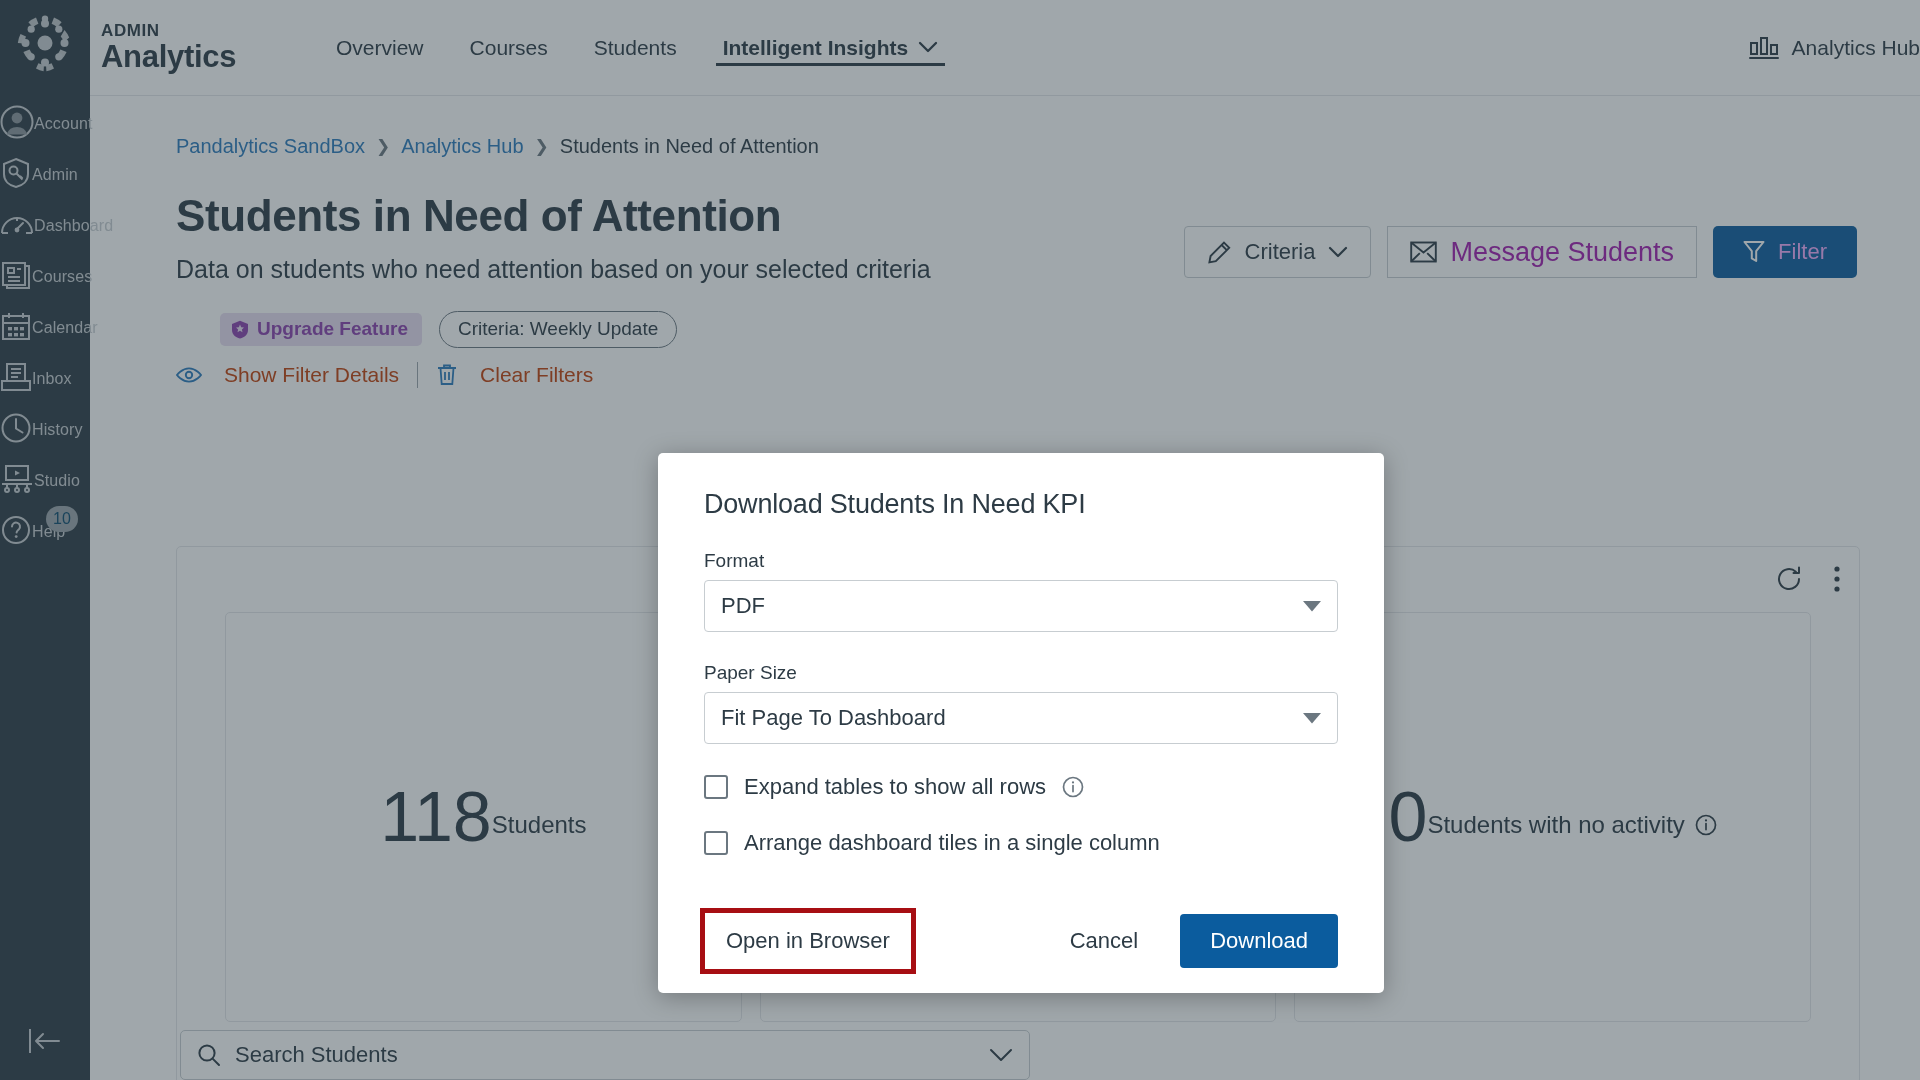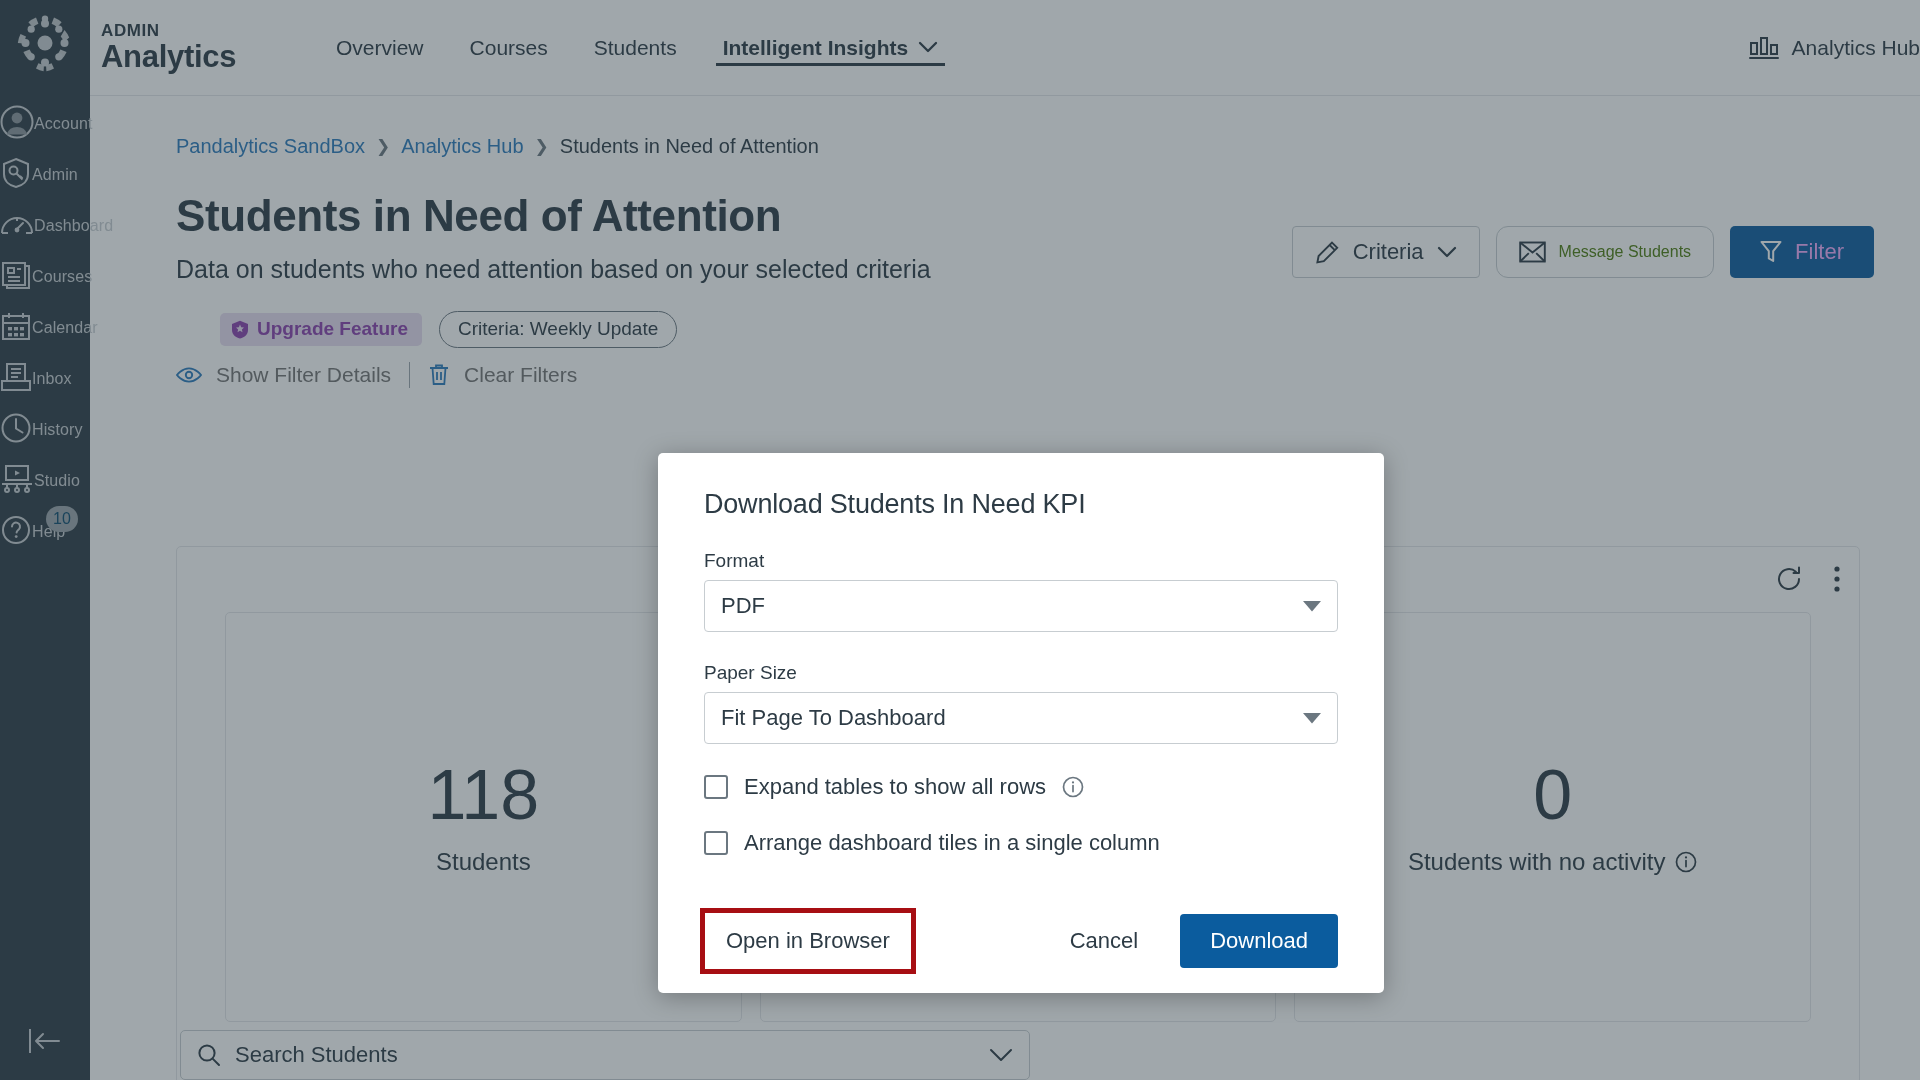--- a/index.html
+++ b/index.html
@@ -97,37 +97,37 @@
     background: #e8dcf0; color: #8b41ad;
     border-radius: 5px; padding: 5px 14px 6px 11px;
     font-size: 19px; font-weight: bold; margin-left: 44px;
   }
   .pill {
     border: 1px solid #6b7780; border-radius: 999px;
     padding: 6px 18px 7px; font-size: 19px; color: #2d3b45;
   }
 
   .linkrow { display: flex; align-items: center; gap: 14px; margin: 14px 0 0 86px; font-size: 21px; }
-  .flink { display: flex; align-items: center; gap: 14px; color: #737373; cursor: pointer; }
+  .flink { display: flex; align-items: center; gap: 22px; color: #c2410c; cursor: pointer; }
   .vdiv { width: 1px; height: 26px; background: #9ba5ab; margin: 0 4px; }
 
   
   .card {
     position: absolute; left: 86px; top: 450px;
     width: 1684px; height: 545px;
     background: #ffffff; border: 1px solid #e4e6e9; border-radius: 5px;
   }
   .card-actions {
     position: absolute; right: 18px; top: 18px;
     display: flex; align-items: center; gap: 30px;
   }
   .tiles { display: flex; gap: 18px; padding: 65px 48px 0 48px; }
   .tile {
     flex: 1; height: 410px; border: 1px solid #e4e6e9; border-radius: 5px;
-    display: flex; flex-direction: column; align-items: center; justify-content: center;
+    display: flex; flex-direction: row; align-items: center; justify-content: center;
   }
   .tile-value { font-size: 70px; color: #2d3b45; line-height: 74px; }
   .tile-label {
     margin-top: 16px; font-size: 24px; color: #2d3b45;
     display: flex; align-items: center; gap: 10px;
   }
 
   .searchbar {
     position: absolute; left: 180px; top: 1030px;
     width: 850px; height: 50px;
@@ -420,37 +420,37 @@
         <span>
           <svg width="22" height="24" viewBox="0 0 22 24" fill="none" stroke="#2b7abc" stroke-width="1.8">
             <path d="M2 5h18M8 5V2.5h6V5M4.5 5l1.2 16h10.6l1.2-16"></path>
             <path d="M9 9v8M13 9v8"></path>
           </svg>
         </span>
         <span>Clear Filters</span>
       </span>
     </div>
 
-    <div style="position:absolute;right:46px;top:130px;display:flex;align-items:center;gap:16px;">
+    <div style="position:absolute;right:63px;top:130px;display:flex;align-items:center;gap:16px;">
       <button style="height:52px;padding:0 22px;display:flex;align-items:center;gap:13px;border:1px solid #c7cdd1;border-radius:4px;background:#fff;font-size:22px;color:#2d3b45;font-family:inherit;cursor:pointer;">
         <span>
           <svg width="25" height="25" viewBox="0 0 25 25" fill="none" stroke="#2d3b45" stroke-width="1.9">
             <path d="M17 2.6l5.2 5.2-13.4 13.4-6.4 1.2 1.2-6.4z"></path>
             <path d="M14.6 5l5.2 5.2"></path>
           </svg>
         </span>
         <span>Criteria</span>
         <span>
           <svg width="20" height="13" viewBox="0 0 20 13" fill="none" stroke="#2d3b45" stroke-width="2.2">
             <path d="M2 2l8 8 8-8" stroke-linecap="round" stroke-linejoin="round"></path>
           </svg>
         </span>
       </button>
 
-      <button style="height:52px;padding:0 22px;display:flex;align-items:center;gap:13px;border:1px solid #c7cdd1;border-radius:12px;background:#fff;font-size:16px;color:#4d7c0f;font-family:inherit;cursor:pointer;">
+      <button style="height:52px;padding:0 22px;display:flex;align-items:center;gap:13px;border:1px solid #c7cdd1;border-radius:0;background:#fff;font-size:27px;color:#a21caf;font-family:inherit;cursor:pointer;">
         <span>
           <svg width="27" height="22" viewBox="0 0 27 22" fill="none" stroke="#2d3b45" stroke-width="1.9">
             <rect x="1.2" y="1.5" width="24.6" height="19"></rect>
             <path d="M1.2 1.5L13.5 11.5 25.8 1.5M1.2 20.5l8.6-8.4M25.8 20.5l-8.6-8.4"></path>
           </svg>
         </span>
         <span>Message Students</span>
       </button>
 
       <button style="height:52px;padding:0 30px;display:flex;align-items:center;gap:13px;border:none;border-radius:5px;background:#0b5c9e;font-size:22px;color:#f0abfc;font-family:inherit;cursor:pointer;">

